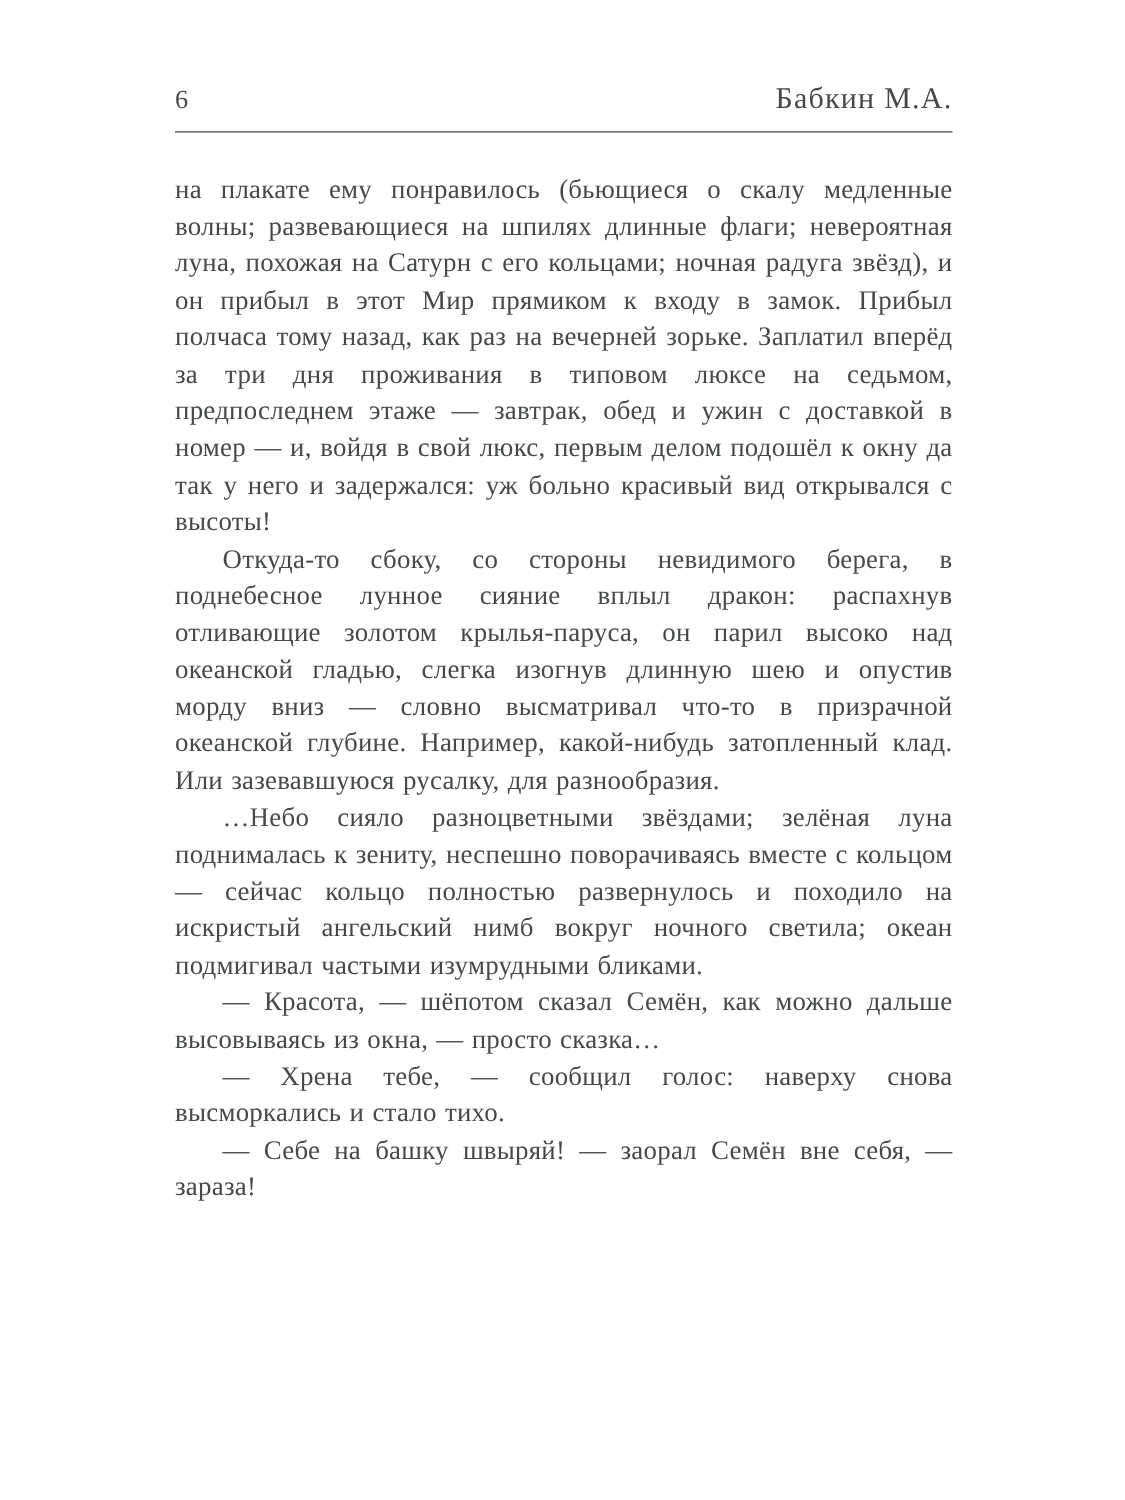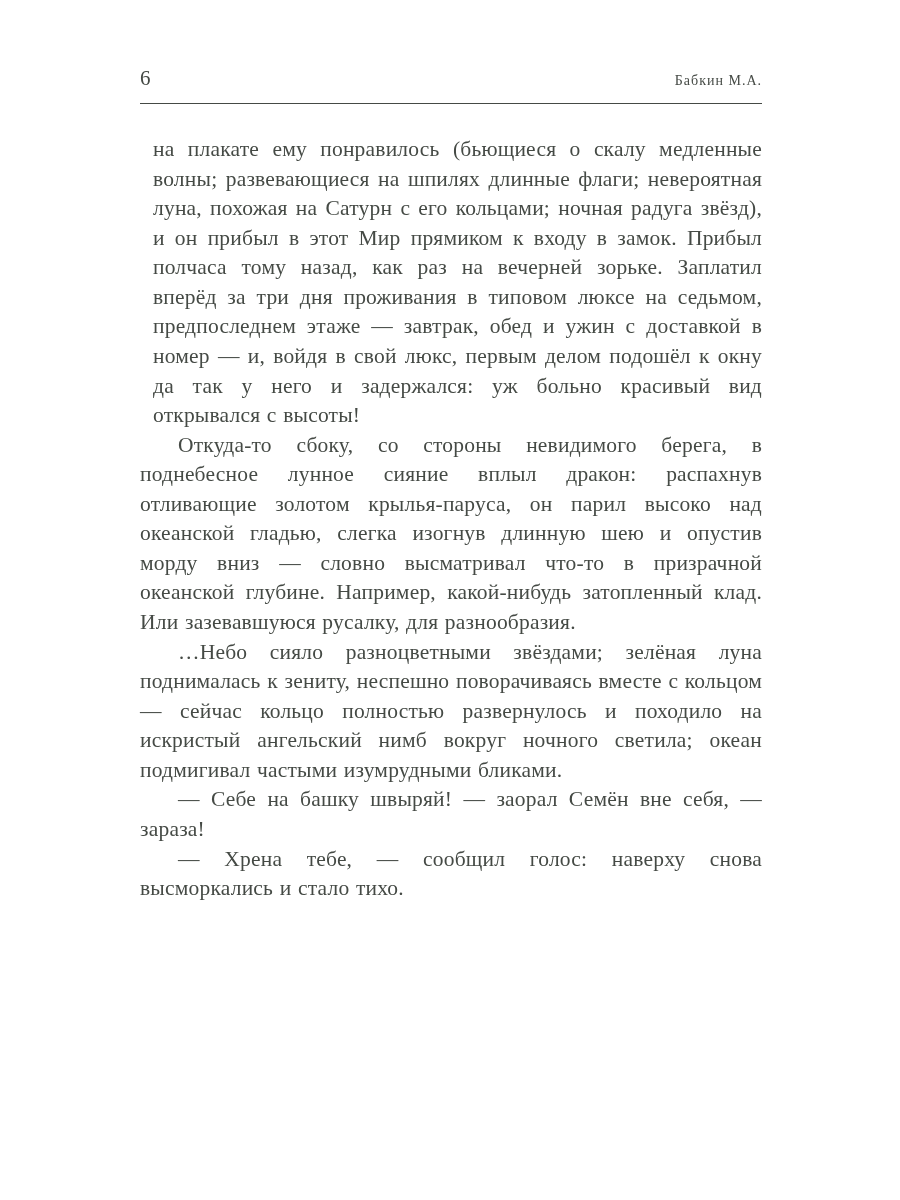--- a/index.html
+++ b/index.html
@@ -25,21 +25,21 @@
     display: flex;
     justify-content: space-between;
     align-items: baseline;
     font-size: 21px;
     letter-spacing: 0.6px;
   }
   .page-number {
     font-size: 21px;
   }
   .running-title {
-    font-size: 14px;
+    font-size: 24px;
     letter-spacing: 1px;
   }
   .header-rule {
     height: 0;
     border: none;
     border-top: 1.5px solid var(--text-color, #454a45);
     margin: 12px 0 0 0;
   }
   .body-text {
     margin-top: 31px;
@@ -49,36 +49,36 @@
     letter-spacing: 0.2px;
     word-spacing: 1px;
     hyphens: auto;
   }
   .para {
     margin: 0;
     text-indent: 38px;
   }
   .para.no-indent {
     text-indent: 0;
-    margin-left: 13px;
   }
 </style>
 </head>
 <body>
 
 <div class="page">
 
   <header class="page-header">
     <span class="page-number">6</span>
     <span class="running-title">Бабкин М.А.</span>
   </header>
 
   <hr class="header-rule">
 
   <main class="body-text">
     <p class="para no-indent">на плакате ему понравилось (бьющиеся о скалу медленные волны; развевающиеся на шпилях длинные флаги; невероятная луна, похожая на Сатурн с его кольцами; ночная радуга звёзд), и он прибыл в этот Мир прямиком к входу в замок. Прибыл полчаса тому назад, как раз на вечерней зорьке. Заплатил вперёд за три дня проживания в типовом люксе на седьмом, предпоследнем этаже — завтрак, обед и ужин с доставкой в номер — и, войдя в свой люкс, первым делом подошёл к окну да так у него и задержался: уж больно красивый вид открывался с высоты!</p>
     <p class="para">Откуда-то сбоку, со стороны невидимого берега, в поднебесное лунное сияние вплыл дракон: распахнув отливающие золотом крылья-паруса, он парил высоко над океанской гладью, слегка изогнув длинную шею и опустив морду вниз — словно высматривал что-то в призрачной океанской глубине. Например, какой-нибудь затопленный клад. Или зазевавшуюся русалку, для разнообразия.</p>
     <p class="para">…Небо сияло разноцветными звёздами; зелёная луна поднималась к зениту, неспешно поворачиваясь вместе с кольцом — сейчас кольцо полностью развернулось и походило на искристый ангельский нимб вокруг ночного светила; океан подмигивал частыми изумрудными бликами.</p>
+    <p class="para">— Красота, — шёпотом сказал Семён, как можно дальше высовываясь из окна, — просто сказка…</p>
+    <p class="para">— Хрена тебе, — сообщил голос: наверху снова высморкались и стало тихо.</p>
     <p class="para">— Себе на башку швыряй! — заорал Семён вне себя, — зараза!</p>
-    <p class="para">— Хрена тебе, — сообщил голос: наверху снова высморкались и стало тихо.</p>
   </main>
 
 </div>
 
 </body></html>

